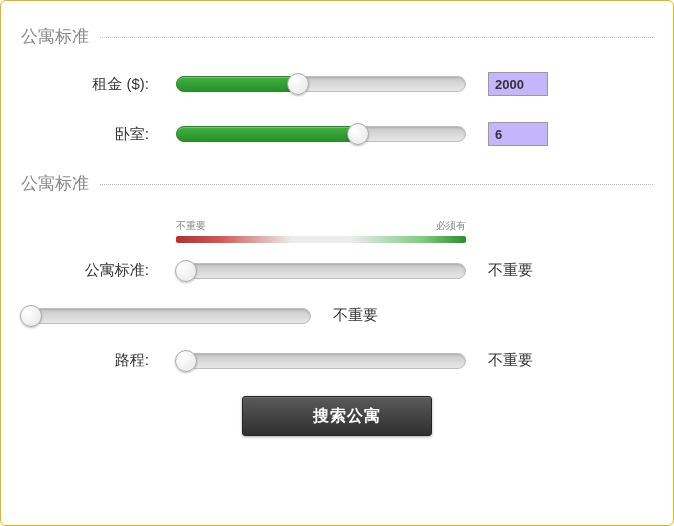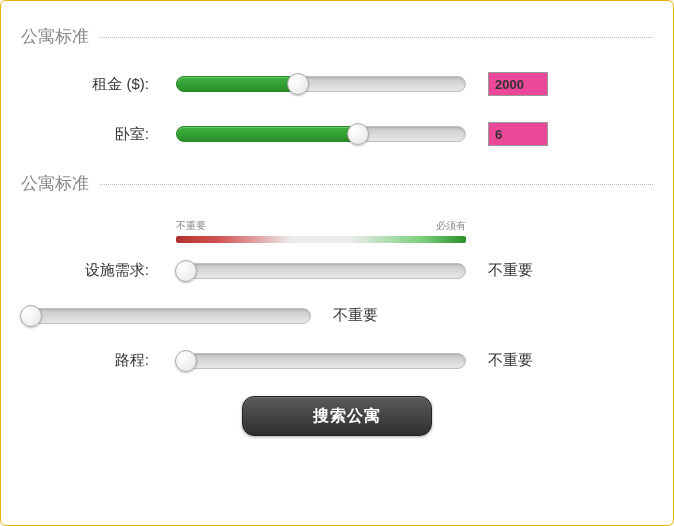--- a/index.html
+++ b/index.html
@@ -81,21 +81,21 @@
     background: radial-gradient(circle at 30% 30%, #fff, #e6e6e6);
     border: 1px solid #aaa;
     transform: translate(-50%, -50%);
     box-shadow: 0 1px 2px rgba(0,0,0,0.25);
   }
   .valbox {
     margin-left: 22px;
     width: 60px;
     height: 24px;
     border: 1px solid #999;
-    background: #ec4899;
+    background: #c4b5fd;
     font-size: 13px;
     font-weight: bold;
     padding: 3px 6px;
     display: flex;
     align-items: center;
   }
   .valtext {
     margin-left: 22px;
     width: 80px;
     font-size: 15px;
@@ -128,21 +128,21 @@
     border-radius: 2px;
   }
   .btn-row {
     display: flex;
     justify-content: center;
     margin-top: 10px;
   }
   .search-btn {
     width: 190px;
     height: 40px;
-    border-radius: 12px;
+    border-radius: 3px;
     background: linear-gradient(to bottom, #5a5a5a, #2f2f2f);
     border: 1px solid #222;
     color: #fff;
     font-size: 16px;
     font-weight: bold;
     letter-spacing: 1px;
     box-shadow: 0 1px 3px rgba(0,0,0,0.35), inset 0 1px 0 rgba(255,255,255,0.15);
     display: flex;
     align-items: center;
     justify-content: center;
@@ -196,21 +196,21 @@
       <div class="scale">
         <div class="labels">
           <span>不重要</span>
           <span>必须有</span>
         </div>
         <div class="bar"></div>
       </div>
     </div>
 
     <div class="row">
-      <div class="lbl">设施需求:</div>
+      <div class="lbl">公寓标准:</div>
       <div class="slider nofill">
         <div class="thumb" style="left:3%"></div>
       </div>
       <div class="valtext">不重要</div>
     </div>
 
     <div class="row">
       <div class="slider nofill">
         <div class="thumb" style="left:3%"></div>
       </div>

